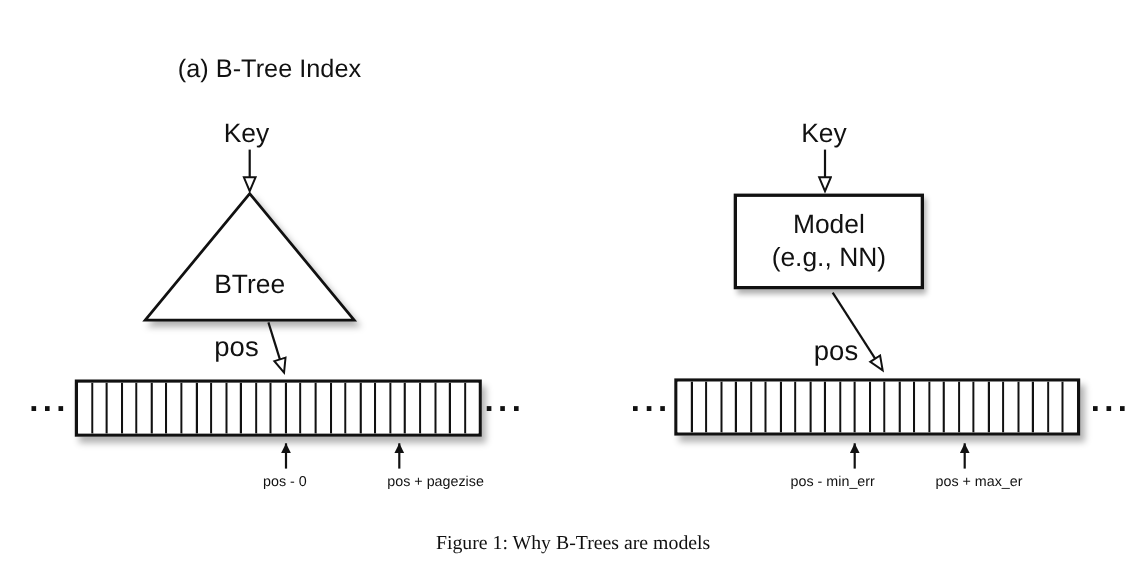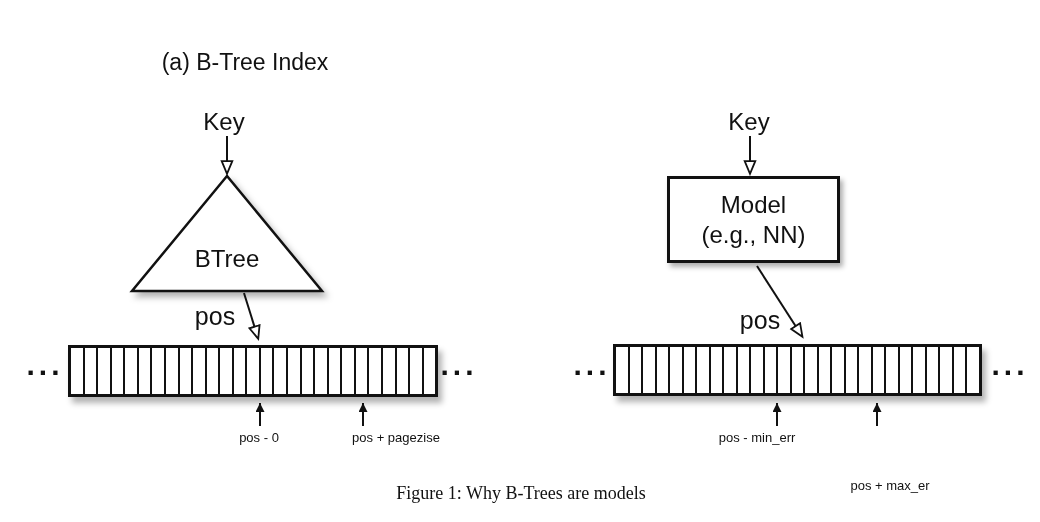--- a/index.html
+++ b/index.html
@@ -181,17 +181,17 @@
       <div class="mem-cell"></div>
       <div class="mem-cell"></div>
       <div class="mem-cell"></div>
       <div class="mem-cell"></div>
     </div>
 
   <div class="dots" style="left:1010px; top:365px;">...</div>
 
   <div class="lbl range-lbl" style="left:757px; top:438px;">pos - min_err</div>
 
-  <div class="lbl range-lbl" style="left:890px; top:438px;margin-top:48px;">pos + max_er</div>
+  <div class="lbl range-lbl" style="left:890px; top:438px;">pos + max_er</div>
 
   <div class="lbl caption" style="left:521px; top:493px;">Figure 1: Why B-Trees are models</div>
 
 </div>
 
 </body></html>

